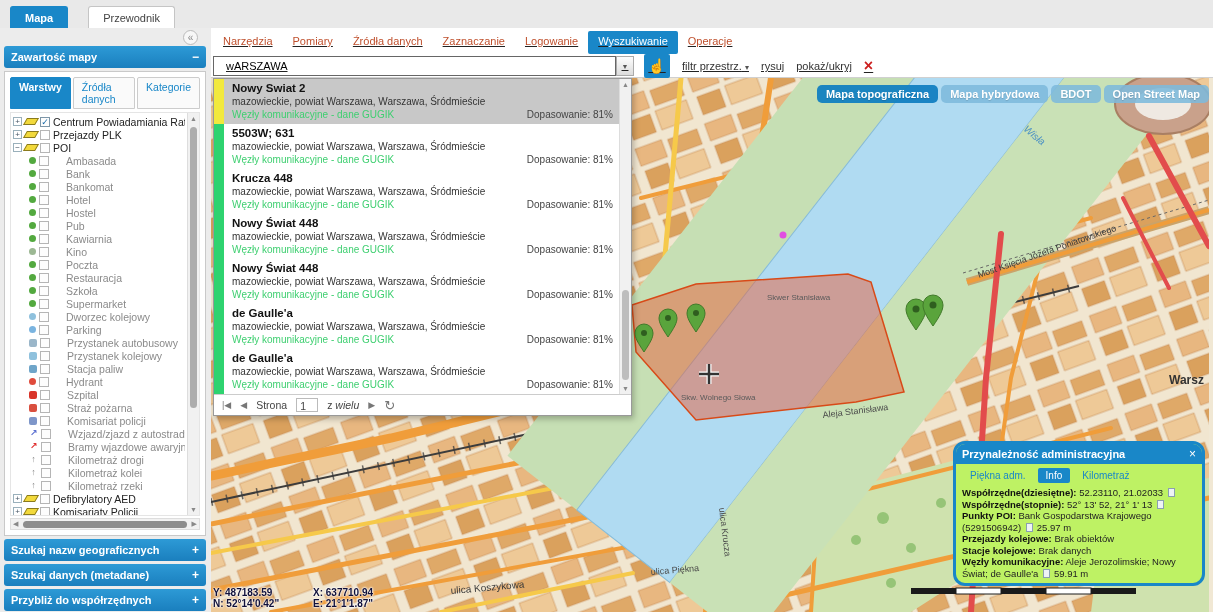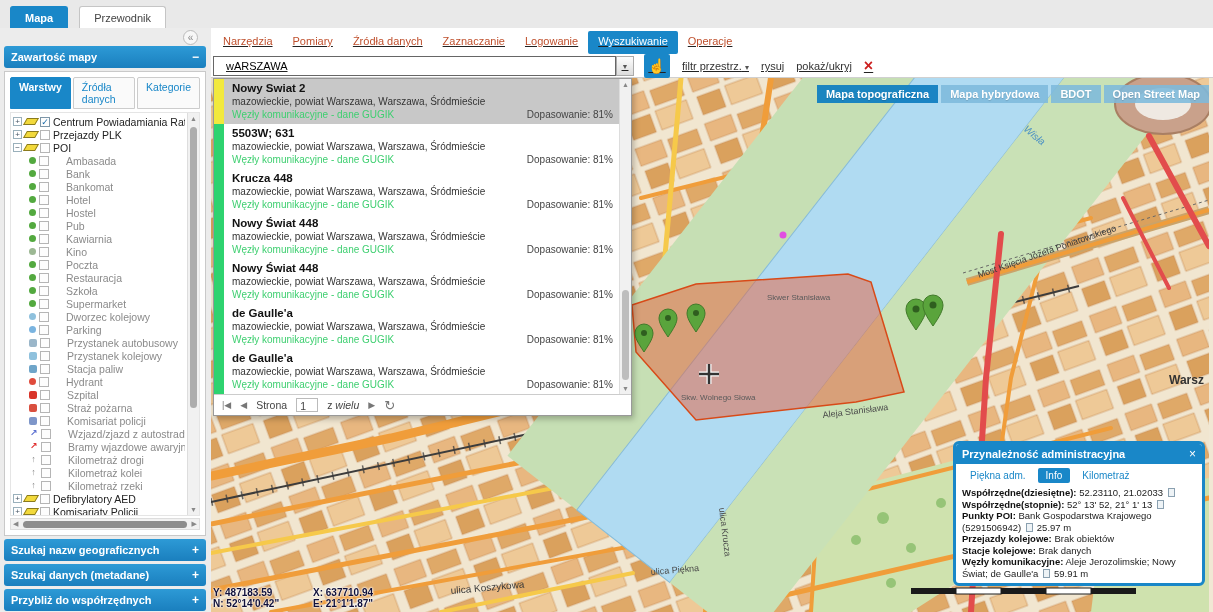--- a/index.html
+++ b/index.html
@@ -1,21 +1,21 @@
 <!DOCTYPE html>
 <html><head>
 <meta charset="utf-8">
 <style>
   * { margin:0; padding:0; box-sizing:border-box; }
   html,body { width:1213px; height:612px; overflow:hidden; }
   body { font-family:"Liberation Sans","DejaVu Sans",sans-serif; background:#ececec; font-size:11px; color:#222; }
   .page { width:1213px; height:612px; position:relative; }
 
   
-  .apptabs { height:28px; display:flex; align-items:flex-end; padding-left:10px; gap:11px; background:#e9e9e9; }
+  .apptabs { height:28px; display:flex; align-items:flex-end; padding-left:10px; gap:20px; background:#e9e9e9; }
   .apptab { padding:5px 14px 4px; font-size:11px; border:1px solid #c5c5c5; border-bottom:none; border-radius:3px 3px 0 0; background:#fff; color:#444; cursor:pointer; }
   .apptab.active { background:#1987c8; color:#fff; border-color:#1987c8; font-weight:bold; }
 
   .content { display:flex; height:584px; }
 
   
   .sidebar { width:210px; padding:2px 4px 0 4px; position:relative; background:#ececec; }
   .collapse { height:16px; text-align:right; padding-right:8px; color:#888; font-size:12px; }
   .collapse span { display:inline-block; width:15px; height:15px; border:1px solid #bbb; border-radius:50%; background:#f7f7f7; line-height:13px; text-align:center; font-size:10px; }
   .accheader { background:linear-gradient(#2d9ad6,#1a7fbe); color:#fff; font-weight:bold; font-size:11px; padding:4px 7px 4px 7px; border-radius:3px; margin-bottom:3px; display:flex; justify-content:space-between; align-items:center; cursor:pointer; }
@@ -58,21 +58,21 @@
   .handbtn { width:26px; height:24px; background:#1987c8; border:none; border-radius:2px; color:#fff; font-size:14px; line-height:22px; cursor:pointer; }
   .tool { font-size:11px; color:#333; cursor:pointer; }
   .caret { font-size:8px; color:#555; }
   .xbtn { color:#cc1f1f; font-size:16px; font-weight:bold; line-height:14px; cursor:pointer; }
 
   .maparea { position:relative; height:534px; overflow:hidden; background:#f1e8d4; }
   .maparea svg { position:absolute; inset:0; }
 
   
   .basemaps { position:absolute; top:7px; right:4px; display:flex; gap:3px; z-index:5; }
-  .bm { padding:3px 9px; font-size:11px; font-weight:bold; color:#fff; background:rgba(125,185,220,.88); border-radius:0; cursor:pointer; text-shadow:0 1px 1px rgba(0,0,0,.15); }
+  .bm { padding:3px 9px; font-size:11px; font-weight:bold; color:#fff; background:rgba(125,185,220,.88); border-radius:5px; cursor:pointer; text-shadow:0 1px 1px rgba(0,0,0,.15); }
   .bm.active { background:rgba(18,128,193,.95); }
 
   
   .popup { position:absolute; left:2px; top:0; width:419px; background:#fff; border:1px solid #999; box-shadow:2px 3px 6px rgba(0,0,0,.25); z-index:10; }
   .results { height:315px; overflow:hidden; position:relative; }
   .res { height:45px; display:flex; }
   .res.sel .rbody { background:#c8c8c8; }
   .bar { width:10px; flex:none; }
   .rbody { flex:1; padding:2px 18px 0 8px; }
   .rtitle { font-size:11.5px; font-weight:bold; color:#111; line-height:14px; }
@@ -81,21 +81,21 @@
   .rsrc { color:#3ecf70; }
   .rmatch { color:#444; }
   .pscroll { position:absolute; right:0; top:0; bottom:0; width:12px; background:#f1f1f1; border-left:1px solid #ddd; font-size:7px; color:#888; text-align:center; }
   .pthumb { position:absolute; left:2px; right:2px; bottom:14px; height:90px; background:#bdbdbd; border-radius:4px; }
   .pager { height:21px; border-top:1px solid #ccc; display:flex; align-items:center; gap:9px; padding-left:8px; font-size:10.5px; color:#444; }
   .pgico { color:#777; font-size:9px; cursor:pointer; }
   .pginput { display:inline-block; min-width:22px; border:1px solid #bbb; background:#fff; padding:0 3px; text-align:left; height:14px; line-height:14px; }
   .pgof i { font-style:italic; }
 
   
-  .infopanel { position:absolute; right:8px; bottom:26px; width:252px; border:3px solid #1987c8; border-radius:6px; background:#ffffff; z-index:10; overflow:hidden; }
+  .infopanel { position:absolute; right:8px; bottom:26px; width:252px; border:3px solid #1987c8; border-radius:12px; background:#bef264; z-index:10; overflow:hidden; }
   .iptitle { background:#1987c8; color:#fff; font-weight:bold; font-size:11px; padding:3px 6px; display:flex; justify-content:space-between; align-items:center; }
   .ipclose { cursor:pointer; font-size:12px; font-weight:normal; }
   .itabs { display:flex; gap:4px; padding:4px 6px 3px; }
   .itab { padding:2px 8px; font-size:10px; color:#1987c8; cursor:pointer; border-radius:2px; }
   .itab.active { background:#1987c8; color:#fff; }
   .ipbody { padding:1px 6px 4px; font-size:9.5px; line-height:11.5px; color:#222; }
   .irow b { color:#111; }
   .copyic { display:inline-block; width:7px; height:9px; border:1px solid #8aa0b0; background:#eef3f6; vertical-align:-1px; margin:0 2px; }
   .extra { margin-left:2px; }
 

